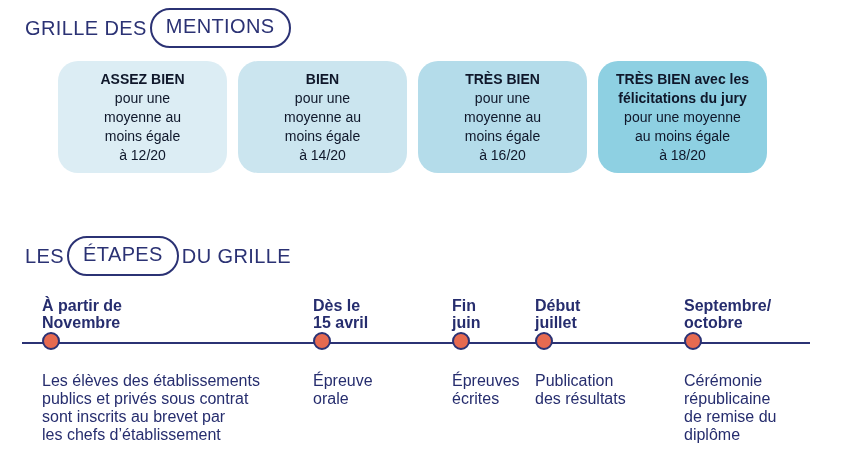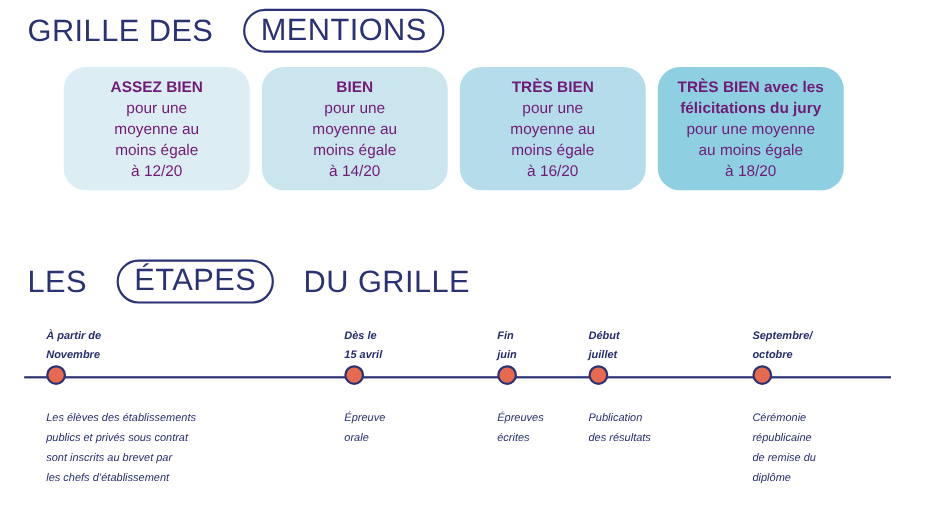--- a/index.html
+++ b/index.html
@@ -8,23 +8,23 @@
     position:relative;
     width:848px; height:460px;
     background:#ffffff;
     font-family:"Liberation Sans", sans-serif;
     overflow:hidden;
   }
 
   
   .title {
     position:absolute; left:25px;
-    display:flex; align-items:center; gap:27px;
+    display:flex; align-items:center; gap:3px;
     color:#2b3274;
-    font-size:28px; font-weight:500; letter-spacing:0.4px;
+    font-size:20px; font-weight:500; letter-spacing:0.4px;
     white-space:nowrap;
   }
   .title-mentions { top:8px; }
   .title-etapes  { top:236px; }
   .pill {
     display:inline-block;
     border:2px solid #2b3274;
     border-radius:999px;
     padding:1px 14px 4px 14px;
     line-height:31px;
@@ -34,36 +34,36 @@
   .cards {
     position:absolute; left:58px; top:61px;
     display:flex; gap:11px;
   }
   .card {
     width:169px; height:112px;
     border-radius:20px;
     display:flex; flex-direction:column;
     justify-content:center; align-items:center;
     text-align:center;
-    color:#701a75;
+    color:#0f172a;
     font-size:14px; line-height:19px;
     white-space:pre-line;
     padding:6px 8px;
   }
   .card-heading { font-weight:700; }
 
   
   .tl-line {
     position:absolute; left:22px; top:342px;
     width:788px; height:2px;
     background:#2b3274;
   }
   .tl-item {
     position:absolute; top:295px;
-    color:#262d6e; font-size:10px;font-style:italic;
+    color:#262d6e; font-size:16px;
   }
   .tl-item-1 { left:42px;  }
   .tl-item-2 { left:313px; }
   .tl-item-3 { left:452px; }
   .tl-item-4 { left:535px; }
   .tl-item-5 { left:684px; }
   .tl-date {
     height:36px;
     display:flex; flex-direction:column; justify-content:flex-end;
     font-weight:700; line-height:17px;

